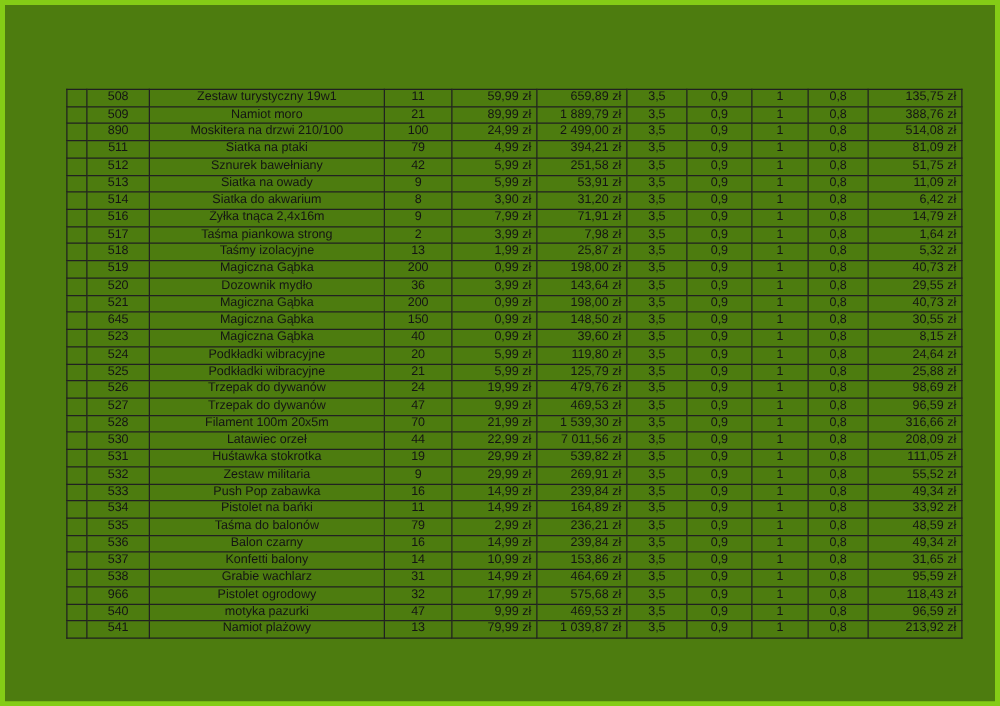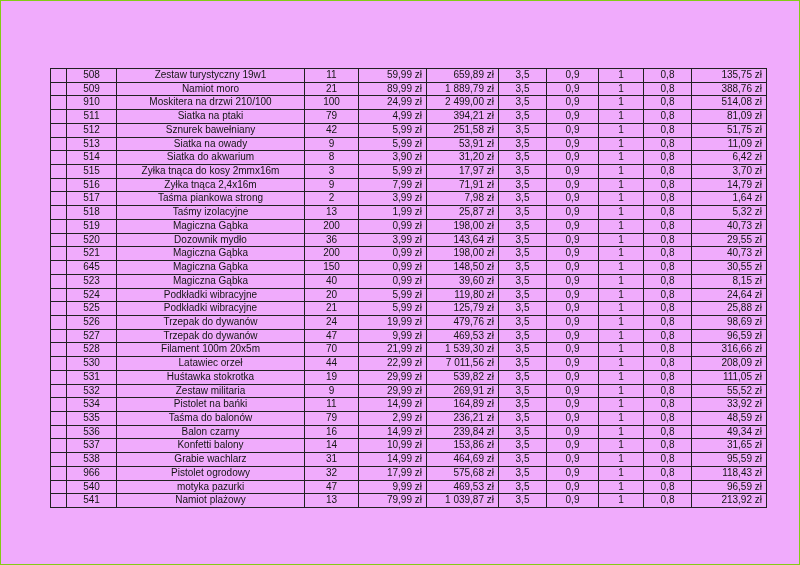--- a/index.html
+++ b/index.html
@@ -1,22 +1,22 @@
 <!DOCTYPE html>
 <html><head>
 <meta charset="utf-8">
 <style>
   html, body { margin: 0; padding: 0; background: #ffffff; }
   .page {
     position: relative;
     width: 800px;
     height: 565px;
     box-sizing: border-box;
-    background: #f0abfc;
-    border: 1px solid #84cc16;
+    background: #4d7c0f;
+    border: 4px solid #84cc16;
     font-family: "Liberation Sans", sans-serif;
     overflow: hidden;
   }
   table.sheet {
     position: absolute;
     left: 49px;
     top: 67px;
     width: 716px;
     border-collapse: collapse;
     table-layout: fixed;
@@ -77,21 +77,21 @@
           <td class="al-right">89,99 zł</td>
           <td class="al-right">1 889,79 zł</td>
           <td class="al-center">3,5</td>
           <td class="al-center">0,9</td>
           <td class="al-center">1</td>
           <td class="al-center">0,8</td>
           <td class="al-right">388,76 zł</td>
         </tr>
         <tr>
           <td class="spacer"></td>
-          <td class="al-center">910</td>
+          <td class="al-center">890</td>
           <td class="al-left">Moskitera na drzwi 210/100</td>
           <td class="al-center">100</td>
           <td class="al-right">24,99 zł</td>
           <td class="al-right">2 499,00 zł</td>
           <td class="al-center">3,5</td>
           <td class="al-center">0,9</td>
           <td class="al-center">1</td>
           <td class="al-center">0,8</td>
           <td class="al-right">514,08 zł</td>
         </tr>
@@ -142,33 +142,20 @@
           <td class="al-right">3,90 zł</td>
           <td class="al-right">31,20 zł</td>
           <td class="al-center">3,5</td>
           <td class="al-center">0,9</td>
           <td class="al-center">1</td>
           <td class="al-center">0,8</td>
           <td class="al-right">6,42 zł</td>
         </tr>
         <tr>
           <td class="spacer"></td>
-          <td class="al-center">515</td>
-          <td class="al-left">Żyłka tnąca do kosy 2mmx16m</td>
-          <td class="al-center">3</td>
-          <td class="al-right">5,99 zł</td>
-          <td class="al-right">17,97 zł</td>
-          <td class="al-center">3,5</td>
-          <td class="al-center">0,9</td>
-          <td class="al-center">1</td>
-          <td class="al-center">0,8</td>
-          <td class="al-right">3,70 zł</td>
-        </tr>
-        <tr>
-          <td class="spacer"></td>
           <td class="al-center">516</td>
           <td class="al-left">Żyłka tnąca 2,4x16m</td>
           <td class="al-center">9</td>
           <td class="al-right">7,99 zł</td>
           <td class="al-right">71,91 zł</td>
           <td class="al-center">3,5</td>
           <td class="al-center">0,9</td>
           <td class="al-center">1</td>
           <td class="al-center">0,8</td>
           <td class="al-right">14,79 zł</td>
@@ -363,20 +350,33 @@
           <td class="al-right">29,99 zł</td>
           <td class="al-right">269,91 zł</td>
           <td class="al-center">3,5</td>
           <td class="al-center">0,9</td>
           <td class="al-center">1</td>
           <td class="al-center">0,8</td>
           <td class="al-right">55,52 zł</td>
         </tr>
         <tr>
           <td class="spacer"></td>
+          <td class="al-center">533</td>
+          <td class="al-left">Push Pop zabawka</td>
+          <td class="al-center">16</td>
+          <td class="al-right">14,99 zł</td>
+          <td class="al-right">239,84 zł</td>
+          <td class="al-center">3,5</td>
+          <td class="al-center">0,9</td>
+          <td class="al-center">1</td>
+          <td class="al-center">0,8</td>
+          <td class="al-right">49,34 zł</td>
+        </tr>
+        <tr>
+          <td class="spacer"></td>
           <td class="al-center">534</td>
           <td class="al-left">Pistolet na bańki</td>
           <td class="al-center">11</td>
           <td class="al-right">14,99 zł</td>
           <td class="al-right">164,89 zł</td>
           <td class="al-center">3,5</td>
           <td class="al-center">0,9</td>
           <td class="al-center">1</td>
           <td class="al-center">0,8</td>
           <td class="al-right">33,92 zł</td>

